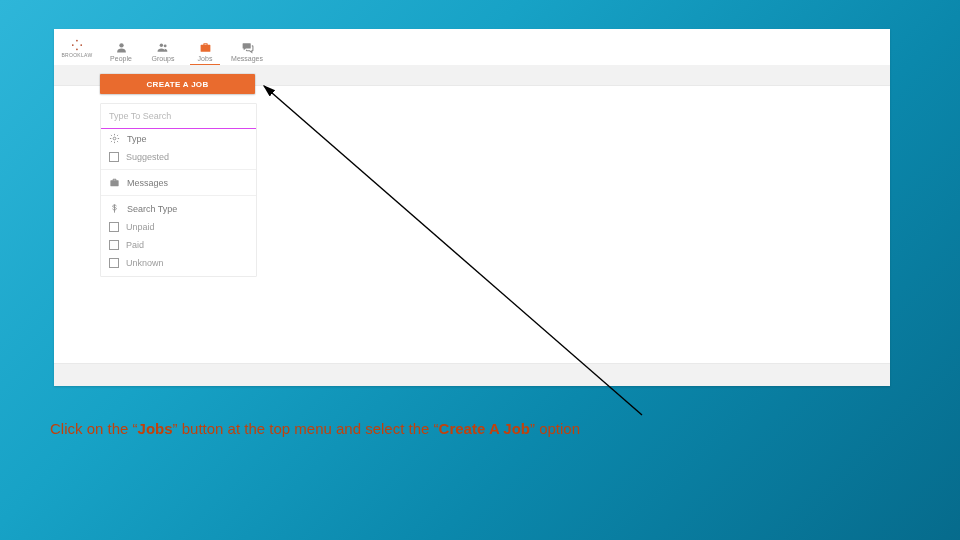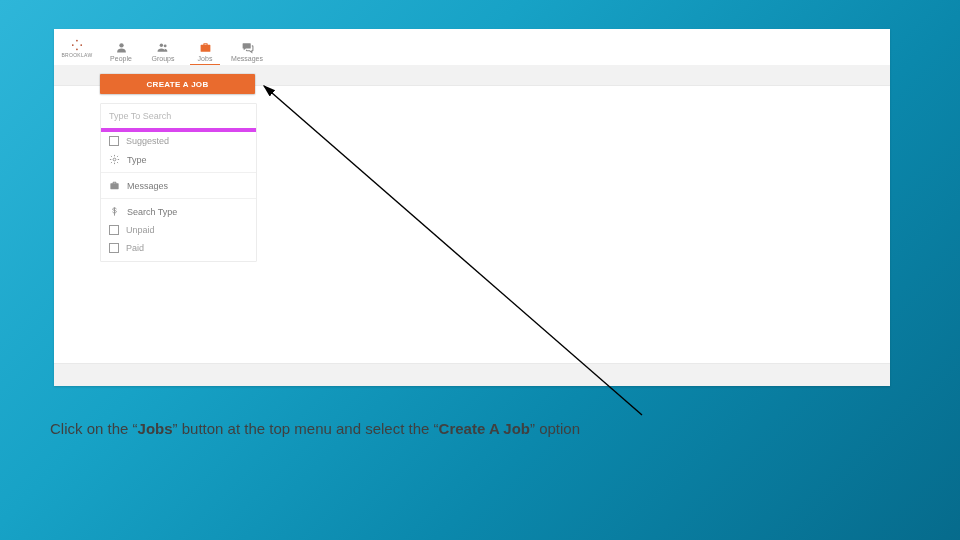--- a/index.html
+++ b/index.html
@@ -12,28 +12,28 @@
   .logo-txt{font-size:5px;color:#888;letter-spacing:.3px}
   .nav-item{width:42px;display:flex;flex-direction:column;align-items:center;justify-content:flex-end;padding-bottom:3px;cursor:pointer;position:relative}
   .nav-item .ico{width:14px;height:14px;display:flex;align-items:center;justify-content:center;color:#8a8a8a}
   .nav-item .lbl{font-size:7px;color:#8a8a8a;margin-top:1px}
   .nav-item.active .ico{color:#e96b2e}
   .nav-item.active::after{content:"";position:absolute;bottom:-1px;left:6px;right:6px;height:2px;background:#e96b2e}
   svg{display:block}
   .graybar{position:absolute;left:0;right:0;top:36px;height:20px;background:#f2f2f2;border-bottom:1px solid #e9e9e9}
   .create-btn{position:absolute;left:46px;top:45px;width:155px;height:20px;background:#e96b2e;color:#fff;font-size:8px;font-weight:700;letter-spacing:.3px;display:flex;align-items:center;justify-content:center;border-radius:1px;box-shadow:0 0 0 1px rgba(0,0,0,.06),0 1px 2px rgba(0,0,0,.15);cursor:pointer}
   .panel{position:absolute;left:46px;top:74px;width:155px;background:#fff;border:1px solid #ececec;border-radius:1px;font-size:9px;color:#9c9c9c}
-  .search{padding:7px 8px;border-bottom:4px solid #d946ef;color:#b8b8b8;font-size:9px}
+  .search{padding:7px 8px;border-bottom:1px solid #d946ef;color:#b8b8b8;font-size:9px}
   .row{display:flex;align-items:center;gap:7px;padding:4px 8px}
   .row.head{color:#7a7a7a}
   .row .ico{width:11px;height:11px;display:flex;align-items:center;justify-content:center;color:#8f8f8f}
   .sep{height:1px;background:#f0f0f0;margin:3px 0}
   .chk{width:10px;height:10px;border:1px solid #9a9a9a;box-sizing:border-box;flex:0 0 10px}
   .botbar{position:absolute;left:0;right:0;bottom:0;height:22px;background:#f2f2f2;border-top:1px solid #e9e9e9}
-  .caption{position:absolute;left:50px;top:420px;font-size:15px;color:#404040}
+  .caption{position:absolute;left:50px;top:420px;font-size:15px;color:#c2410c}
   .caption b{font-weight:700}
   .arrow-svg{position:absolute;left:0;top:0;pointer-events:none}
 </style>
 </head>
 <body>
 
 <div class="slide">
 
   <div class="screenshot">
 
@@ -89,32 +89,32 @@
 
     <div class="create-btn">
       <span>CREATE A JOB</span>
     </div>
 
     <div class="panel">
       <div class="search">
         <span>Type To Search</span>
       </div>
 
-      <div class="row">
-        <span class="chk"></span>
-        <span>Suggested</span>
-      </div>
       <div class="row head">
         <span class="ico">
           <svg width="11" height="11" viewBox="0 0 24 24" fill="none" stroke="currentColor" stroke-width="2">
               <circle cx="12" cy="12" r="3"></circle>
               <path d="M12 2v3M12 19v3M4.2 4.2l2.1 2.1M17.7 17.7l2.1 2.1M2 12h3M19 12h3M4.2 19.8l2.1-2.1M17.7 6.3l2.1-2.1"></path>
             </svg>
         </span>
         <span>Type</span>
+      </div>
+      <div class="row">
+        <span class="chk"></span>
+        <span>Suggested</span>
       </div>
 
       <div class="sep"></div>
 
       <div class="row head">
         <span class="ico">
           <svg width="11" height="11" viewBox="0 0 24 24" fill="currentColor">
               <path d="M9 4h6a1 1 0 0 1 1 1v2h4a1 1 0 0 1 1 1v11a1 1 0 0 1-1 1H4a1 1 0 0 1-1-1V8a1 1 0 0 1 1-1h4V5a1 1 0 0 1 1-1zm1 3h4V6h-4z"></path>
             </svg>
         </span>
@@ -132,20 +132,24 @@
         <span>Search Type</span>
       </div>
       <div class="row">
         <span class="chk"></span>
         <span>Unpaid</span>
       </div>
       <div class="row">
         <span class="chk"></span>
         <span>Paid</span>
       </div>
+      <div class="row">
+        <span class="chk"></span>
+        <span>Unknown</span>
+      </div>
       <div style="height:4px"></div>
     </div>
 
     <div class="botbar"></div>
   </div>
 
   <svg class="arrow-svg" width="960" height="540">
     <defs>
       <marker id="ah" markerWidth="10" markerHeight="10" refX="8" refY="3" orient="auto">
         <path d="M0,0 L9,3 L0,6 z" fill="#000"></path>

